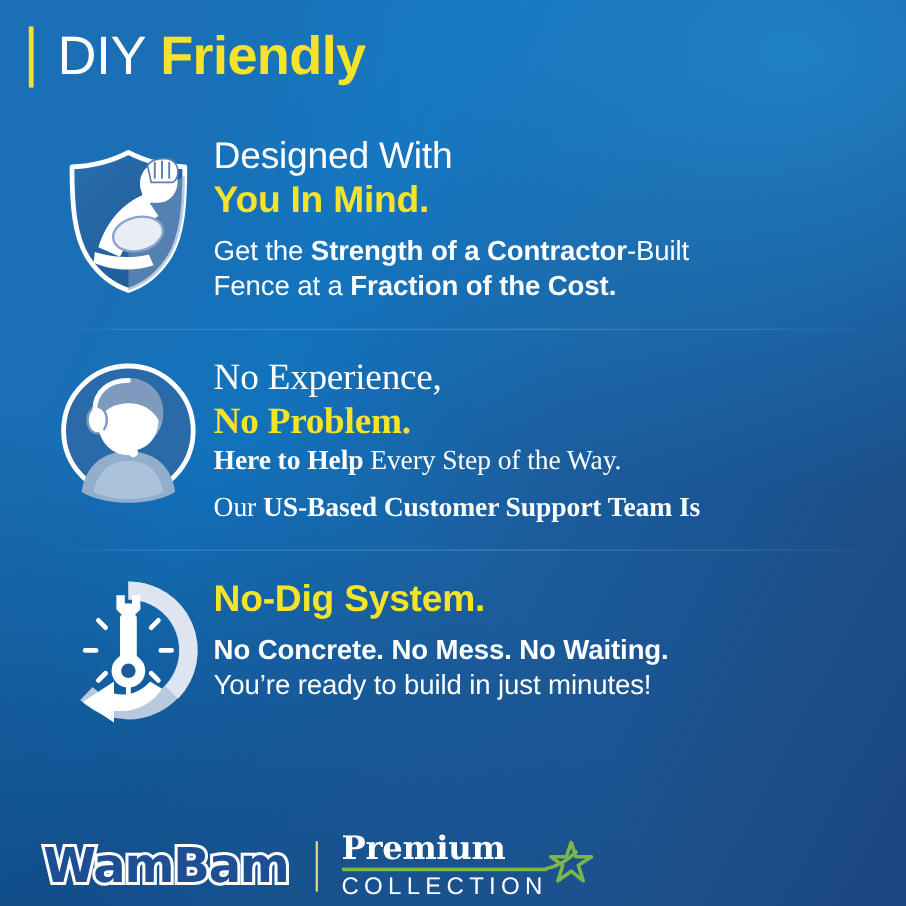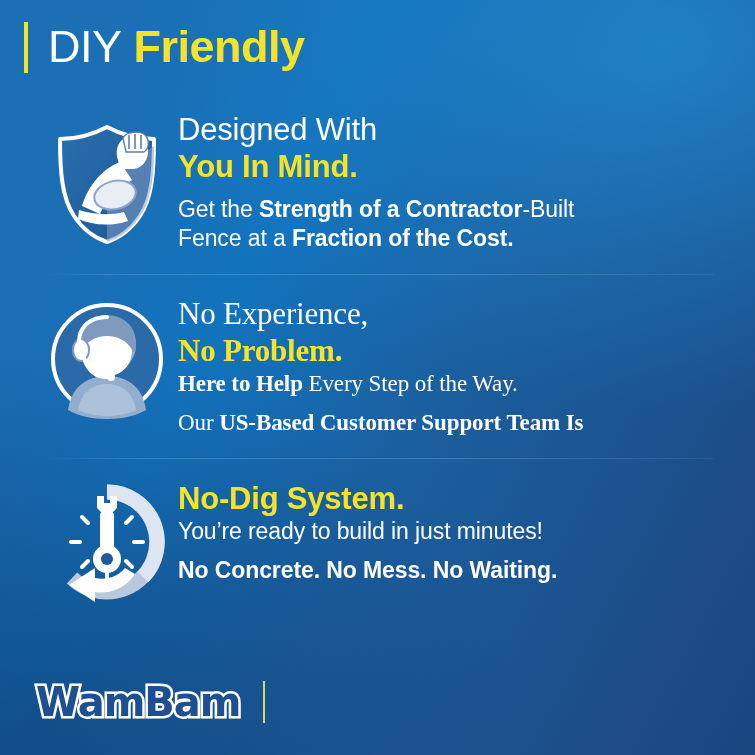--- a/index.html
+++ b/index.html
@@ -156,21 +156,21 @@
       rgba(255,255,255,0.05) 100%);
     z-index: 3;
   }
   #divider-1 { top: 274px; }
   #divider-2 { top: 458px; }
 
   
   #footer {
     position: absolute;
     left: 36px;
-    top: 672px;
+    top: 692px;
     display: flex;
     align-items: center;
     height: 60px;
     z-index: 4;
   }
   #wambam-wordmark {
     font-family: "DejaVu Sans", sans-serif;
     font-weight: 700;
     font-size: 40px;
     line-height: 44px;
@@ -338,27 +338,36 @@
         <path d="M50 14 L50 26 L55 31 L65 31 L70 26 L70 14 L63 14 L63 21 L57 21 L57 14 Z" fill="#ffffff"></path>
 
         <circle cx="60" cy="77" r="14" fill="#ffffff"></circle>
         <circle cx="60" cy="77" r="6" fill="#1d5b9a"></circle>
 
         <path d="M88 92 A40 40 0 0 1 48 110 L48 120 L22 103 L48 86 L48 96 A30 30 0 0 0 78 86 Z" fill="#ffffff"></path>
       </svg>
     </div>
     <div class="feature-body">
       <div class="headline-accent">No-Dig System.</div>
+      <div class="subcopy">
+        <b>No Concrete. No Mess. No Waiting.</b>
+      </div>
       <div class="subcopy" style="margin-top:0">
         <span>You’re ready to build in just minutes!</span>
-      </div>
-      <div class="subcopy">
-        <b>No Concrete. No Mess. No Waiting.</b>
       </div>
     </div>
   </div>
 
   <div id="footer">
     <div id="wambam-wordmark">WamBam</div>
     <div id="footer-divider"></div>
+    <div id="premium-lockup">
+      <div id="premium-word">Premium</div>
+      <div id="premium-rule"></div>
+      <div id="collection-word">COLLECTION</div>
+      <svg id="premium-star" viewBox="0 0 42 42" aria-hidden="true">
+        <path d="M1 26 C10 24 18 20 26 12" fill="none" stroke="#7ab648" stroke-width="3" stroke-linecap="round"></path>
+        <path d="M22 4 L26 16 L39 16 L28 23 L32 36 L22 28 L11 36 L15 23 L5 16 L18 16 Z" fill="none" stroke="#7ab648" stroke-width="3" stroke-linejoin="round"></path>
+      </svg>
+    </div>
   </div>
 
 </div>
 
 </body></html>

